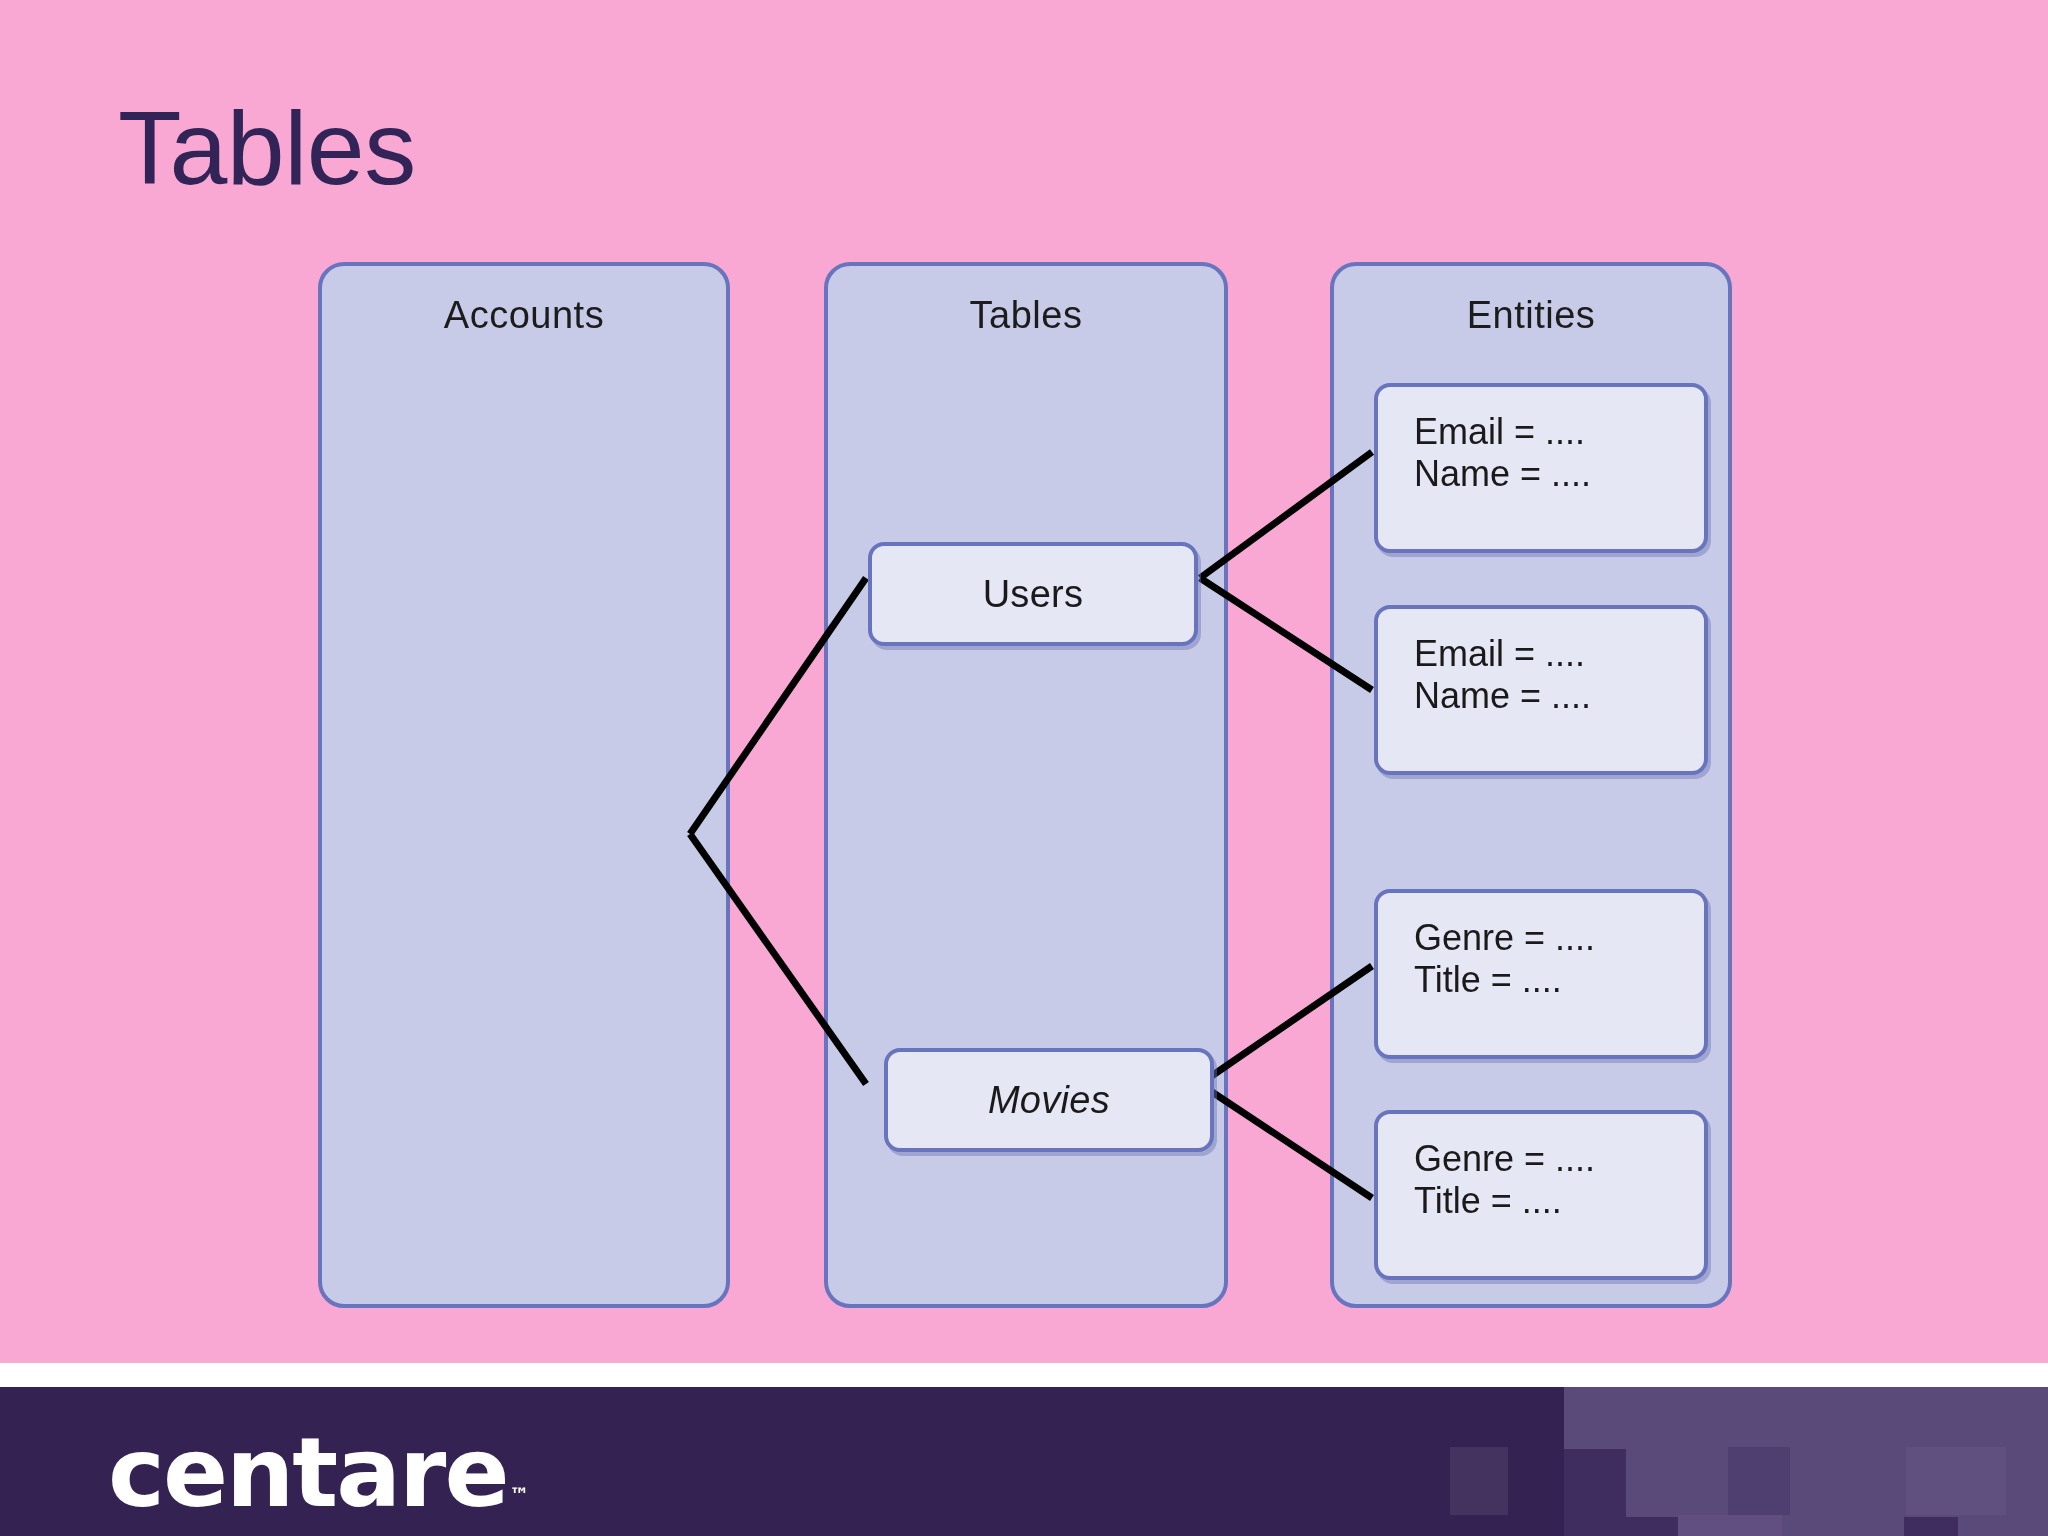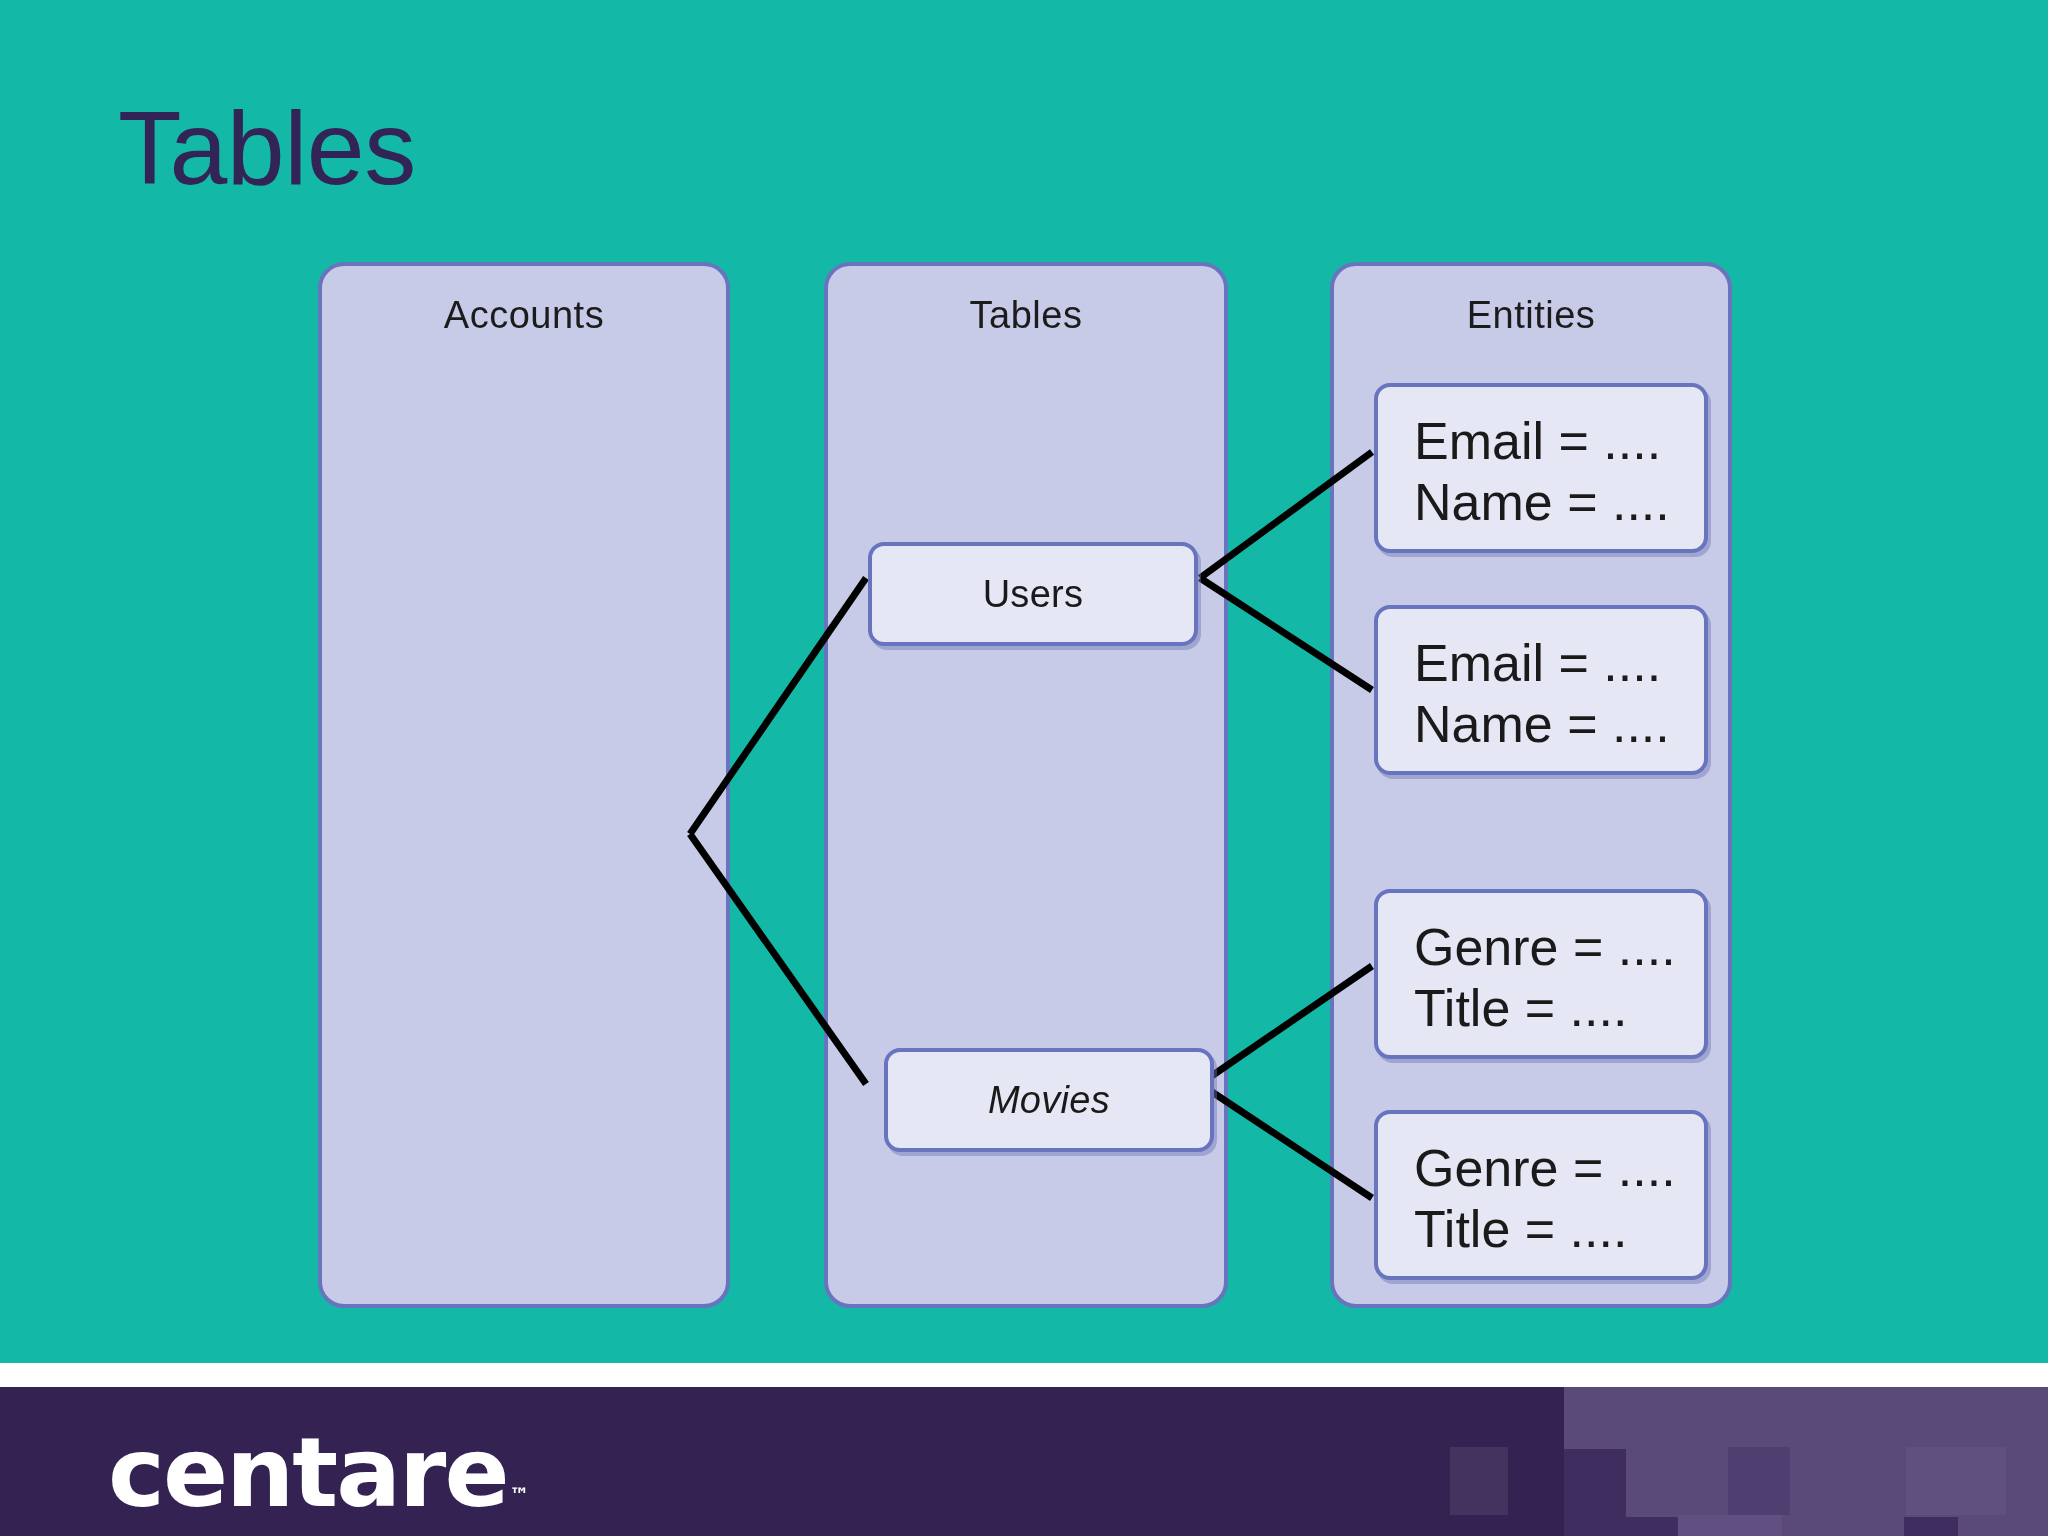--- a/index.html
+++ b/index.html
@@ -14,21 +14,21 @@
     overflow: hidden;
     font-family: "Liberation Sans", sans-serif;
   }
 
   
   #slide {
     position: absolute;
     left: 0; top: 0;
     width: 2048px;
     height: 1363px;
-    background: #14b8a6;
+    background: #f9a8d4;
   }
 
   #page-title {
     position: absolute;
     left: 118px;
     top: 96px;
     font-size: 104px;
     line-height: 1.0;
     color: #332457;
     font-family: "Liberation Sans", sans-serif;
@@ -101,21 +101,21 @@
   .card {
     position: absolute;
     background: #e6e7f5;
     border: 4px solid #6874bd;
     border-radius: 16px;
     box-sizing: border-box;
     box-shadow: 3px 4px 0 rgba(110,120,180,0.45);
     padding: 24px 0 0 36px;
   }
   .card-line {
-    font-size: 52px;
+    font-size: 36px;
     line-height: 1.18;
     color: #1a1a1a;
     font-family: "Liberation Sans", sans-serif;
     white-space: nowrap;
   }
   .card-1 { left: 1374px; top: 383px;  width: 334px; height: 170px; }
   .card-2 { left: 1374px; top: 605px;  width: 334px; height: 170px; }
   .card-3 { left: 1374px; top: 889px;  width: 334px; height: 170px; }
   .card-4 { left: 1374px; top: 1110px; width: 334px; height: 170px; }
 

